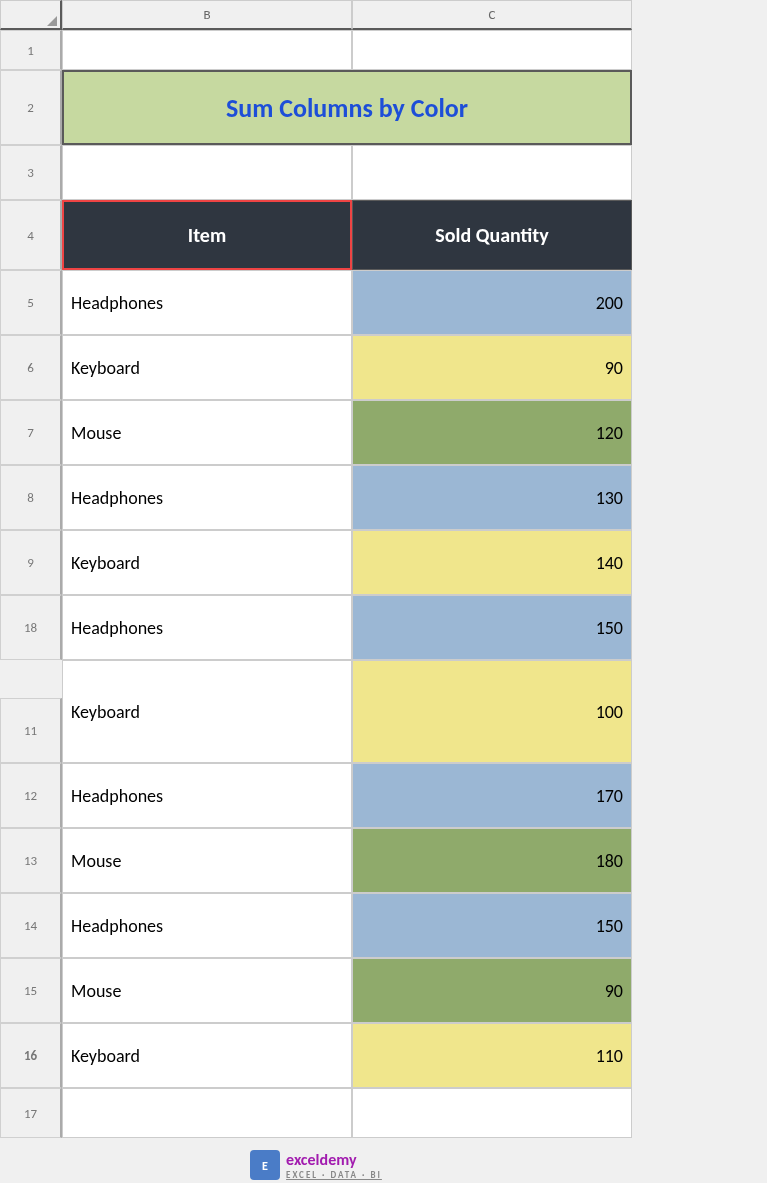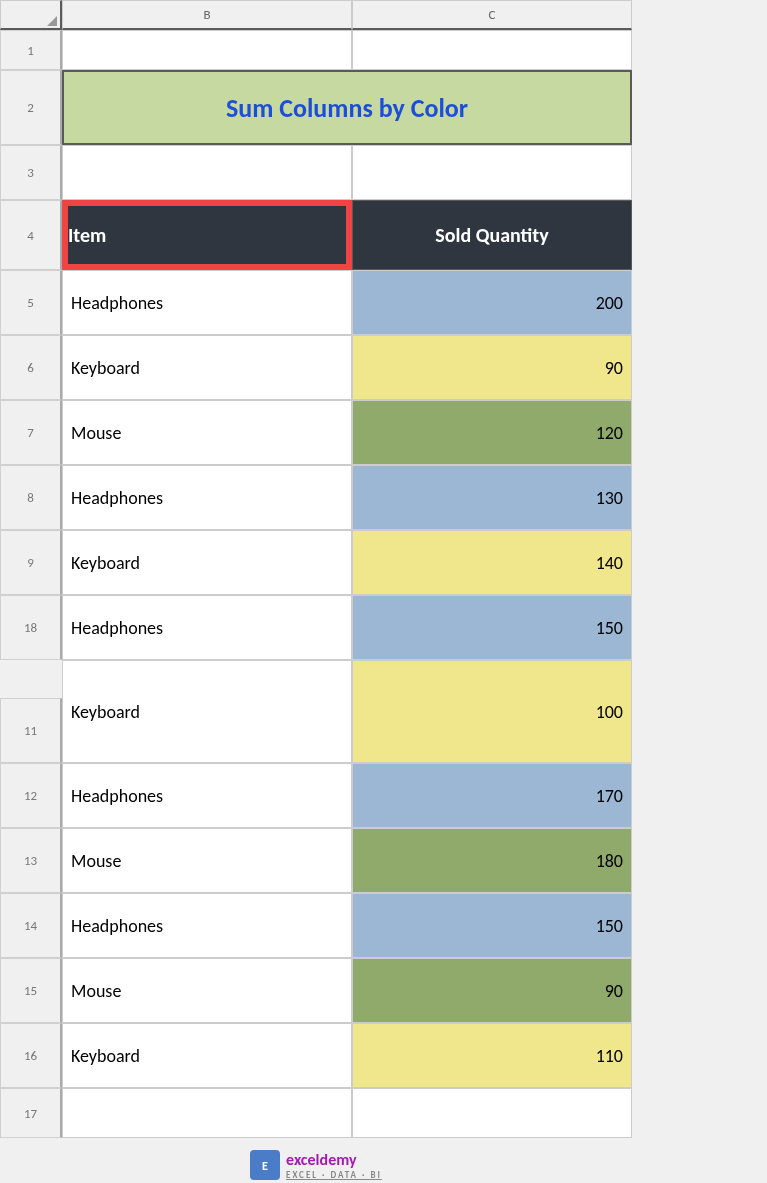--- a/index.html
+++ b/index.html
@@ -93,24 +93,24 @@
     
     .empty-cell {
       background: #fff;
       border: 1px solid #ccc;
       min-height: 65px;
     }
 
     
     .header-cell-item {
       background: #2f3640;
-      border: 6px solid #ef4444;
-      display: flex;
-      align-items: center;
-      justify-content: flex-start;
+      border: 2px solid #ef4444;
+      display: flex;
+      align-items: center;
+      justify-content: center;
       min-height: 70px;
       font-size: 20px;
       font-weight: bold;
       color: #fff;
     }
 
     .header-cell-qty {
       background: #2f3640;
       border: 1px solid #5a5a5a;
       display: flex;
@@ -307,21 +307,21 @@
     </div>
 
     <div class="row-num" style="min-height:65px;">15</div>
     <div class="cell color-white">
       <span>Mouse</span>
     </div>
     <div class="cell cell-right color-green">
       <span>90</span>
     </div>
 
-    <div class="row-num" style="min-height:65px;">16</div>
+    <div class="row-num" style="min-height:65px;font-weight:bold;">16</div>
     <div class="cell color-white">
       <span>Keyboard</span>
     </div>
     <div class="cell cell-right color-yellow">
       <span>110</span>
     </div>
 
     <div class="row-num" style="min-height:50px;">17</div>
     <div class="empty-cell" style="min-height:50px;"></div>
     <div class="empty-cell" style="min-height:50px;"></div>

